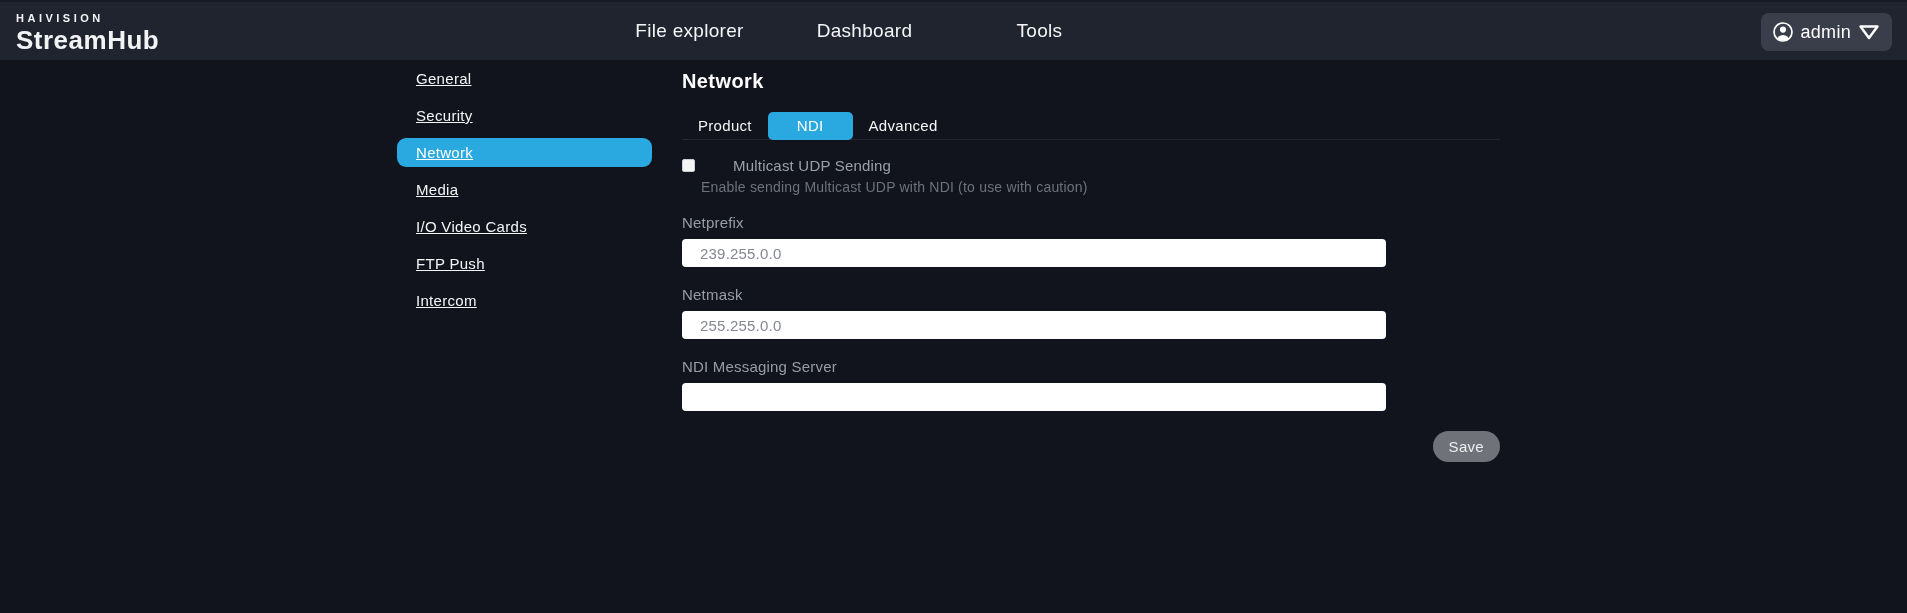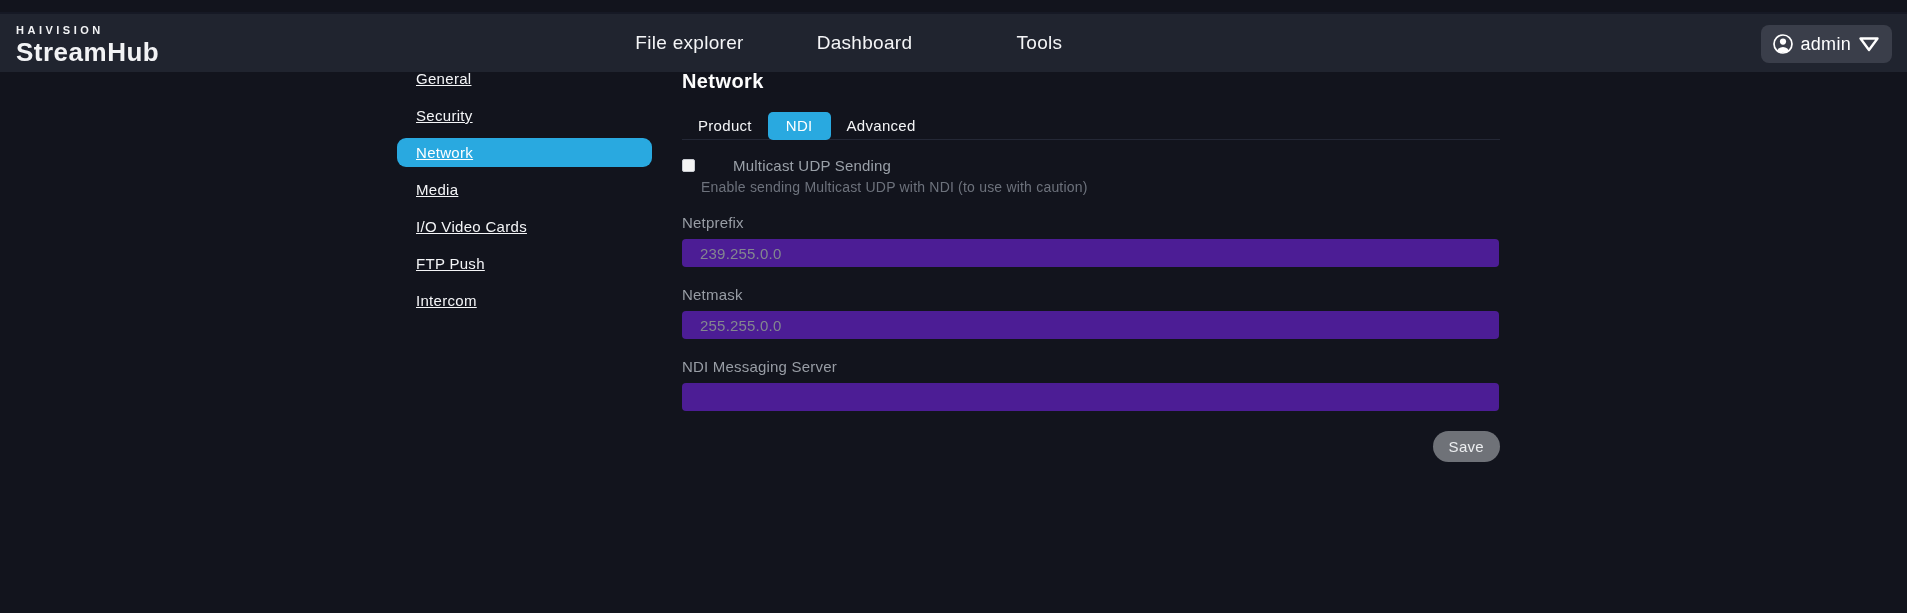--- a/index.html
+++ b/index.html
@@ -6,21 +6,21 @@
   html, body { width: 1907px; height: 613px; overflow: hidden; }
   body {
     font-family: "Liberation Sans", sans-serif;
     background: #12141d;
     color: #fff;
   }
   .screen { position: relative; width: 1907px; height: 613px; background: #12141d; }
 
   
   header {
-    position: absolute; top: 12px; left: 0; width: 100%; height: 60px;
+    position: absolute; top: 0; left: 0; width: 100%; height: 60px;
     background: #20242f;
     border-top: 2px solid #161925;
   }
   .logo { position: absolute; left: 16px; top: 9px; cursor: pointer; }
   .logo-top {
     font-size: 11px; font-weight: bold; letter-spacing: 3.5px;
     color: #f2f3f5; line-height: 14px;
   }
   .logo-bottom {
     font-size: 26px; font-weight: 700; letter-spacing: 0.5px;
@@ -56,34 +56,34 @@
   h1.page-title { margin-top: 10px; font-size: 20px; font-weight: bold; letter-spacing: 0.4px; color: #fdfdfd; }
 
   .tabs {
     margin-top: 19px; height: 28px; display: flex; align-items: center;
     border-bottom: 1px solid #242836;
   }
   .tab {
     height: 28px; line-height: 28px; padding: 0 16px; font-size: 15px;
     color: #f4f5f7; letter-spacing: 0.3px; cursor: pointer; border-radius: 5px;
   }
-  .tab.active { background: #29a9e0; color: #ffffff; padding: 0 18px; }
+  .tab.active { background: #29a9e0; color: #ffffff; padding: 0 29px; }
 
   .checkbox-row { margin-top: 17px; display: flex; align-items: center; gap: 32px; }
   .checkbox {
     width: 13px; height: 13px; background: #f4f4f4; border: 1px solid #c9ccd2;
     border-radius: 2px; cursor: pointer; flex: none;
   }
   .checkbox-label { margin-left: 6px; font-size: 15px; color: #9aa0a8; letter-spacing: 0.2px; cursor: pointer; }
   .checkbox-desc { margin-top: 5px; padding-left: 19px; font-size: 14px; color: #6d727c; letter-spacing: 0.2px; }
 
   .field-group { margin-top: 19px; }
   .field-label { font-size: 15px; color: #989da5; letter-spacing: 0.2px; }
   .field-input {
-    margin-top: 8px; width: 817px; height: 28px; background: #4c1d95;
+    margin-top: 8px; width: 704px; height: 28px; background: #ffffff;
     border: none; border-radius: 4px; padding: 0 18px; font-size: 15px;
     color: #83878f; font-family: "Liberation Sans", sans-serif;
     letter-spacing: 0.2px; outline: none; display: block;
   }
 
   .actions { display: flex; justify-content: flex-end; margin-top: 20px; }
   .save-btn {
     height: 31px; padding: 0 16px; border: none; border-radius: 16px;
     background: #6f7278; color: #eceef0; font-size: 15px; letter-spacing: 0.3px;
     font-family: "Liberation Sans", sans-serif; cursor: pointer;

